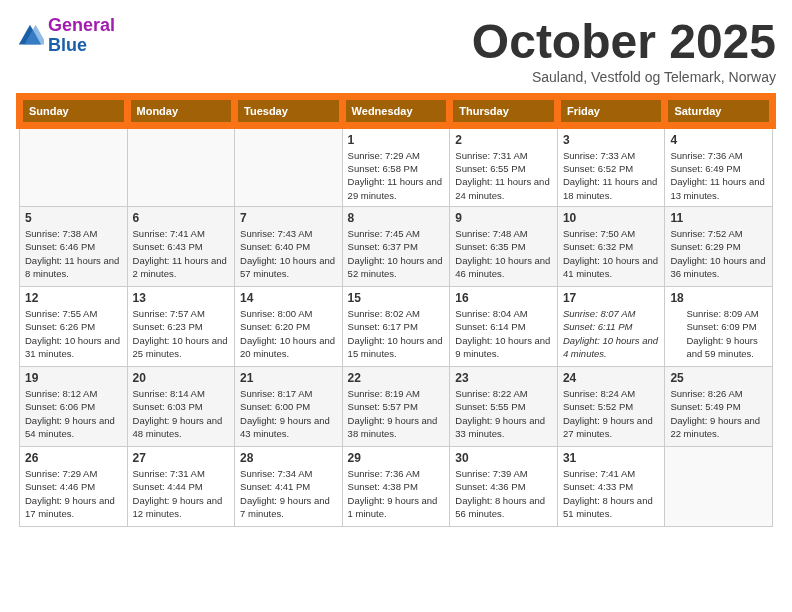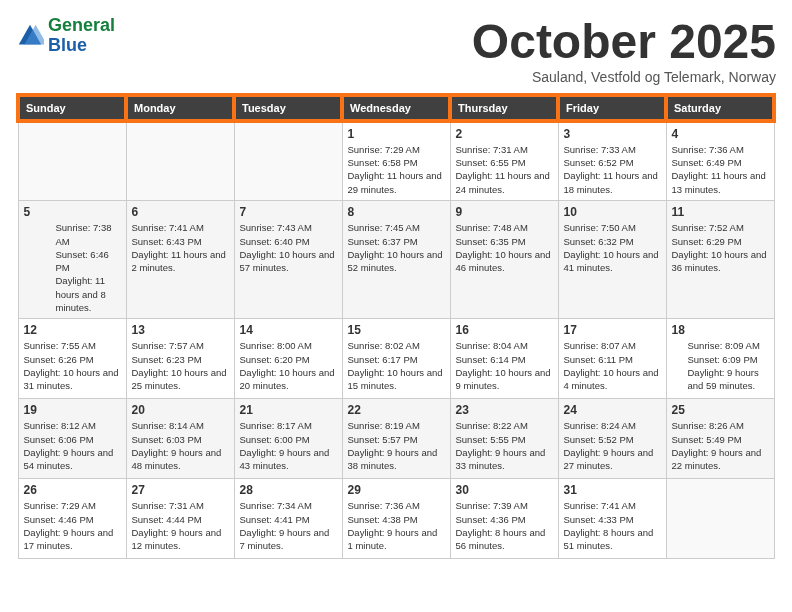--- a/index.html
+++ b/index.html
@@ -18,21 +18,21 @@
     }
     .logo {
       display: flex;
       align-items: center;
     }
     .logo-text {
       font-size: 18px;
       font-weight: bold;
       line-height: 1.1;
     }
-    .logo-general { color: #15803d; }
+    .logo-general { color: #a21caf; }
     .logo-blue { color: #1a5fa8; }
     .logo-icon {
       width: 28px;
       height: 28px;
       margin-right: 4px;
     }
     .title-block {
       text-align: right;
     }
     .month-title {
@@ -44,27 +44,27 @@
     .subtitle {
       font-size: 14px;
       color: #555;
     }
     .calendar {
       width: 100%;
       border-collapse: collapse;
       font-size: 10px;
     }
     .calendar th {
-      background: #404040;
+      background: #a16207;
       color: #fff;
       text-align: left;
       padding: 5px 6px;
       font-size: 11px;
       font-weight: bold;
-      border: 4px solid #f97316;
+      border: 7px solid #f97316;
     }
     .calendar td {
       border: 1px solid #ccc;
       vertical-align: top;
       padding: 4px 5px;
       width: 108px;
       height: 80px;
       background: #fff;
     }
     .calendar tr:nth-child(even) td {
@@ -143,21 +143,21 @@
         <td>
           <div class="day-number">4</div>
           <div class="day-info" style="white-space: pre-line;">Sunrise: 7:36 AM
 Sunset: 6:49 PM
 Daylight: 11 hours and 13 minutes.</div>
         </td>
       </tr>
       <tr>
         <td>
           <div class="day-number">5</div>
-          <div class="day-info" style="white-space: pre-line; margin-left: 32px;">Sunrise: 7:38 AM
+          <div class="day-info" style="white-space: pre-line;">Sunrise: 7:38 AM
 Sunset: 6:46 PM
 Daylight: 11 hours and 8 minutes.</div>
         </td>
         <td>
           <div class="day-number">6</div>
           <div class="day-info" style="white-space: pre-line;">Sunrise: 7:41 AM
 Sunset: 6:43 PM
 Daylight: 11 hours and 2 minutes.</div>
         </td>
         <td>
@@ -217,21 +217,21 @@
 Daylight: 10 hours and 15 minutes.</div>
         </td>
         <td>
           <div class="day-number">16</div>
           <div class="day-info" style="white-space: pre-line;">Sunrise: 8:04 AM
 Sunset: 6:14 PM
 Daylight: 10 hours and 9 minutes.</div>
         </td>
         <td>
           <div class="day-number">17</div>
-          <div class="day-info" style="white-space: pre-line;">Sunrise: 8:07 AM
+          <div class="day-info" style="white-space: pre-line; font-style: italic;">Sunrise: 8:07 AM
 Sunset: 6:11 PM
 Daylight: 10 hours and 4 minutes.</div>
         </td>
         <td>
           <div class="day-number">18</div>
           <div class="day-info" style="white-space: pre-line; margin-left: 16px;">Sunrise: 8:09 AM
 Sunset: 6:09 PM
 Daylight: 9 hours and 59 minutes.</div>
         </td>
       </tr>

